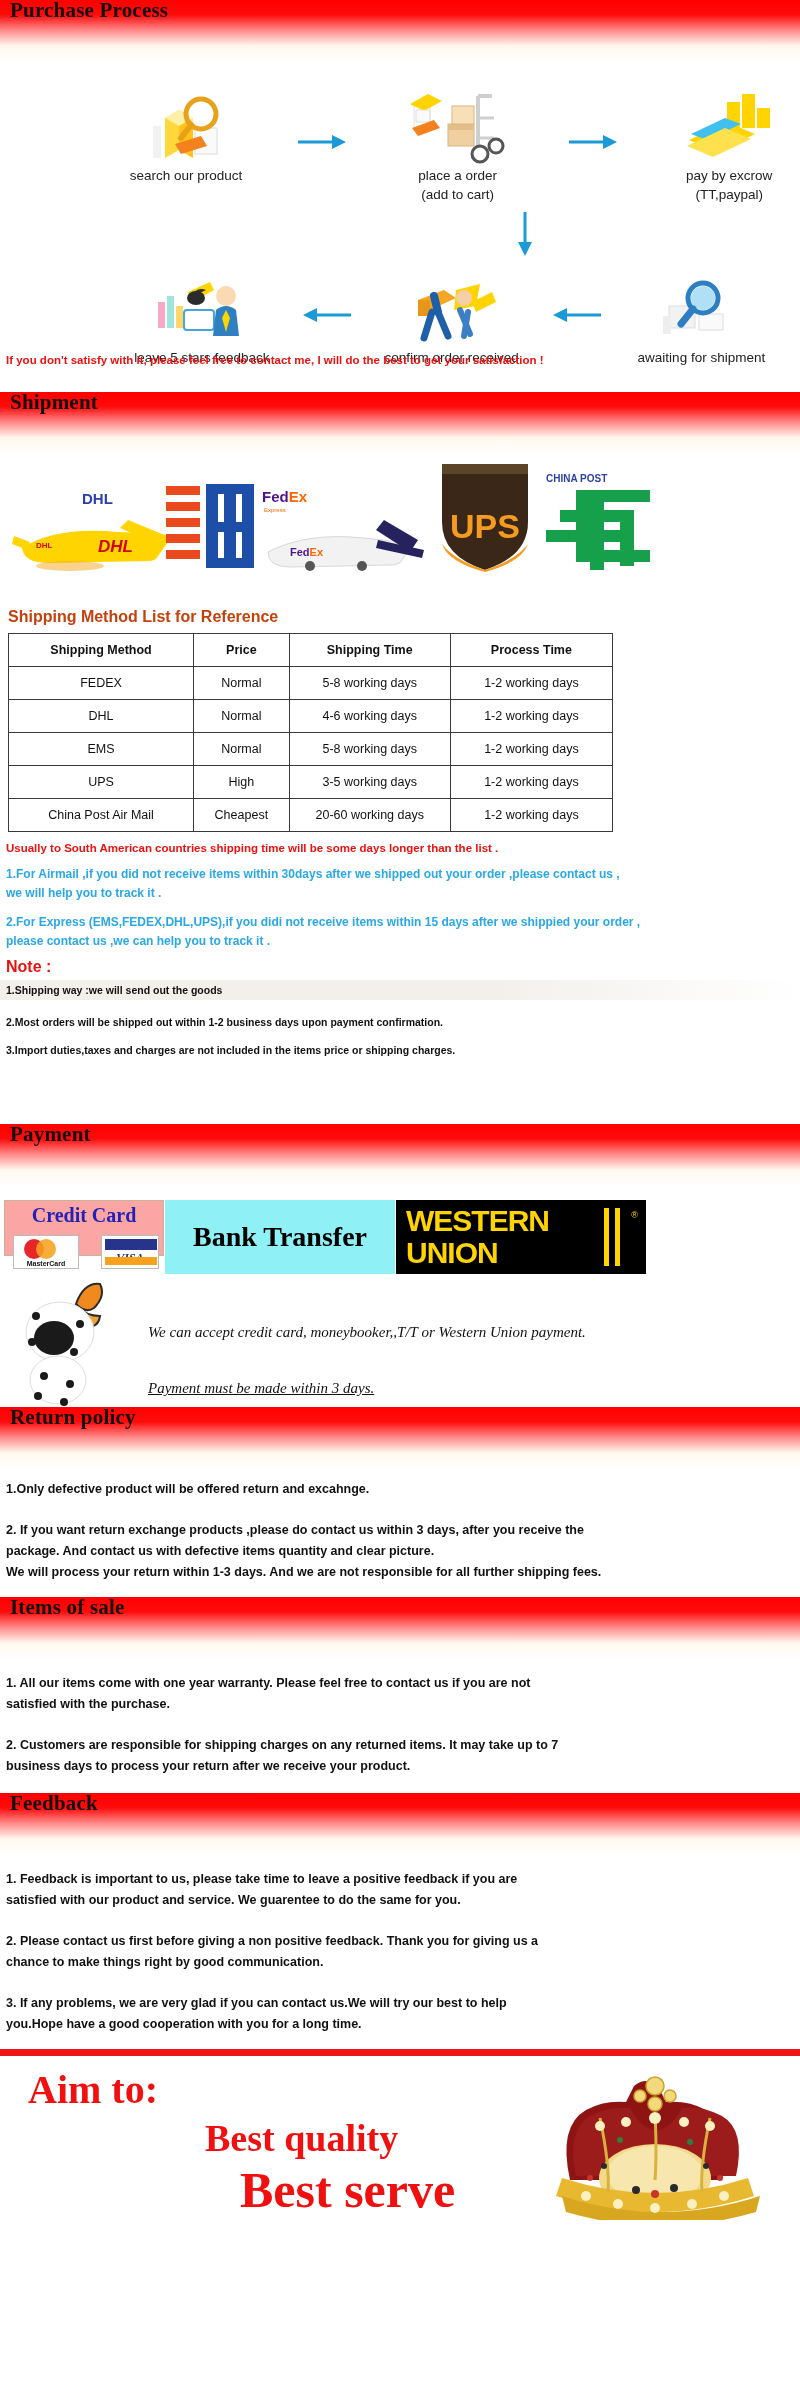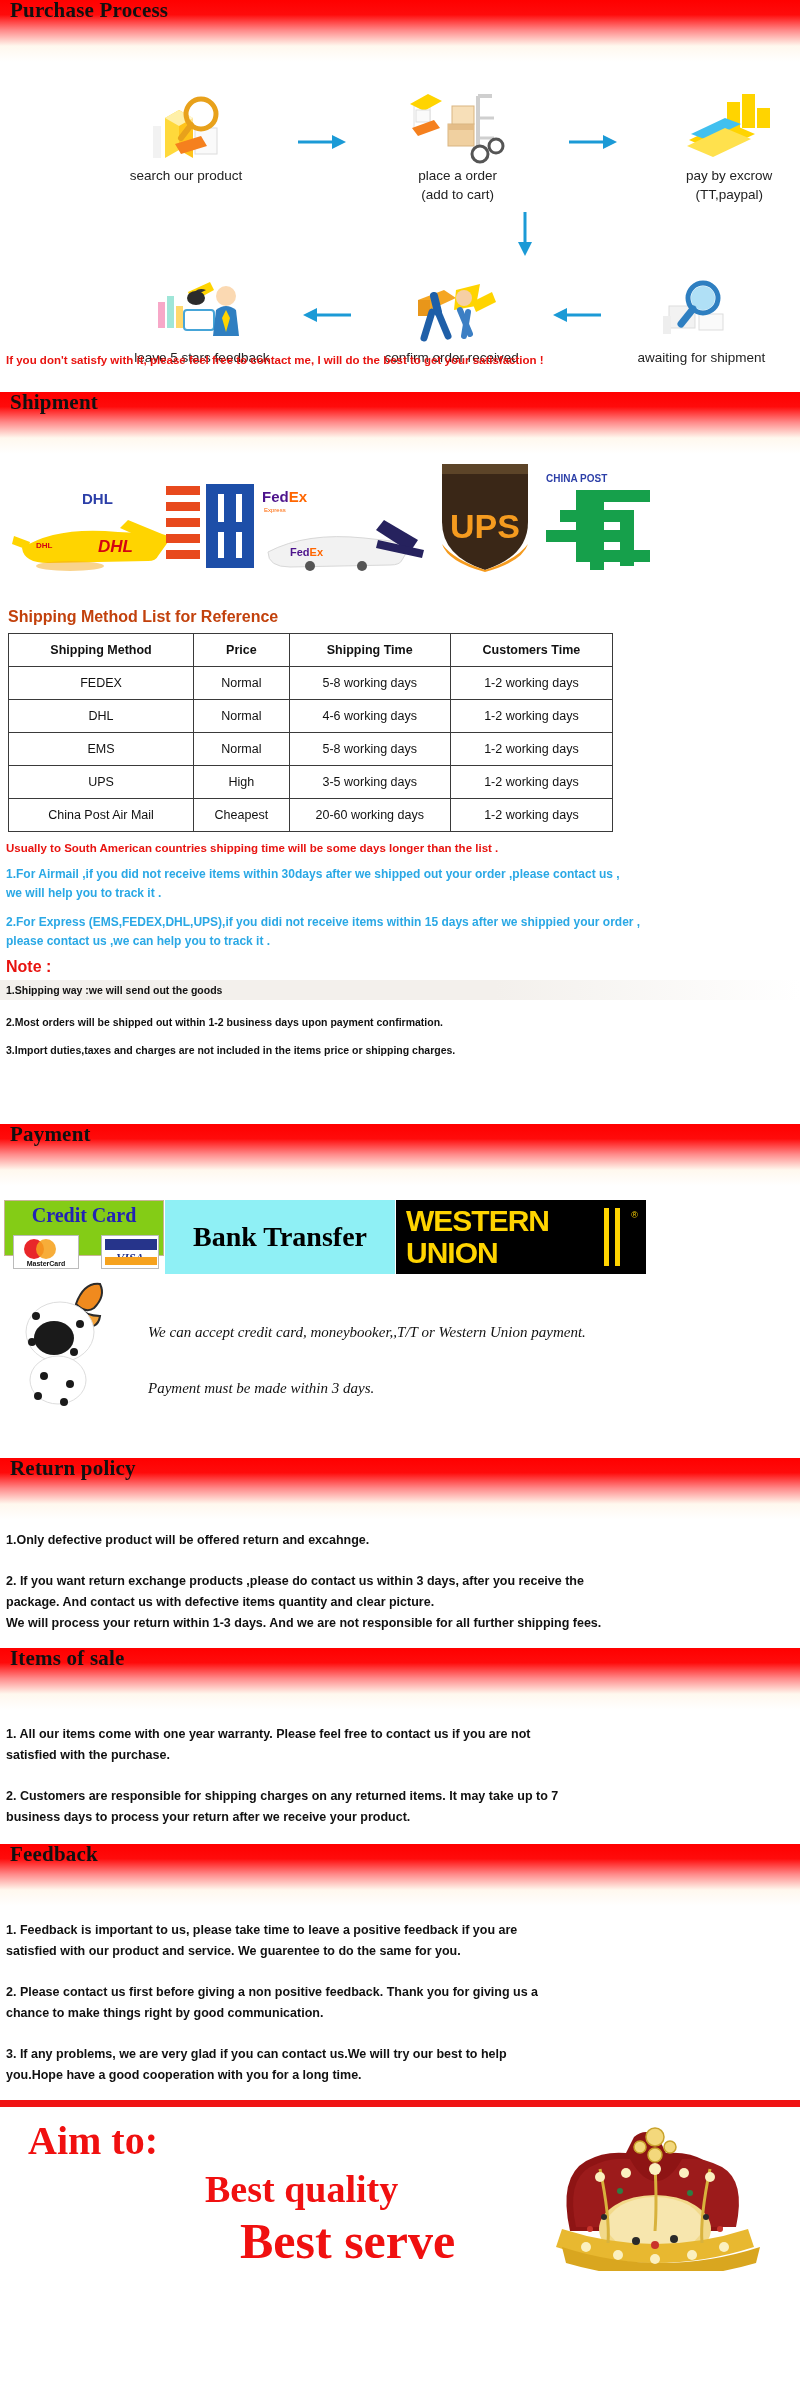--- a/index.html
+++ b/index.html
@@ -59,21 +59,21 @@
   table.ship td.c3{ width:155px; } table.ship td.c4{ width:156px; }
 
   .red-line{ color:#e8130f; font-weight:bold; font-size:11.5px; margin:10px 0 0 6px; }
   .blue-line{ color:#2aa8e5; font-weight:bold; font-size:12px; margin:12px 0 0 6px; line-height:17px; }
   .note-head{ color:#e8130f; font-weight:bold; font-size:16px; margin:8px 0 4px 6px; }
   .note-line{ color:#111; font-weight:bold; font-size:10.5px; margin:9px 0 0 6px; }
   .note-shade{ background:linear-gradient(to right,#f3f0ec 0%,#f3f0ec 62%,#fff 100%); padding:4px 0 4px 6px; margin-left:0; }
 
   
   .paybar{ position:relative; width:800px; height:74px; margin-top:14px; }
-  .cc{ position:absolute; left:4px; top:0; width:160px; height:56px; background:#84cc16;
+  .cc{ position:absolute; left:4px; top:0; width:160px; height:56px; background:#fca5a5;
        border:1px solid #c9b496; }
   .cc-title{ text-align:center; font-family:"Liberation Serif", serif; font-weight:bold;
              font-size:20px; color:#2222b5; margin-top:3px; }
   .mc{ position:absolute; left:8px; top:34px; width:66px; height:34px; background:#fff;
        border:1px solid #bbb; }
   .mc-c1,.mc-c2{ position:absolute; top:3px; width:20px; height:20px; border-radius:50%; }
   .mc-c1{ left:10px; background:#e8262a; } .mc-c2{ left:22px; background:#f6a21e; opacity:.88; }
   .mc-txt{ position:absolute; bottom:1px; width:100%; text-align:center; font-size:7px;
            font-weight:bold; color:#111; }
   .visa{ position:absolute; left:96px; top:34px; width:58px; height:34px; background:#fff; border:1px solid #bbb; }
@@ -345,21 +345,21 @@
 </div>
 
 <div class="blue-head">Shipping Method List for Reference</div>
 
 <table class="ship">
   <tbody>
       <tr class="head">
     <td class="c1">Shipping Method</td>
     <td class="c2">Price</td>
     <td class="c3">Shipping Time</td>
-    <td class="c4">Customers Time</td>
+    <td class="c4">Process Time</td>
   </tr>
   <tr>
     <td>FEDEX</td>
     <td>Normal</td>
     <td>5-8 working days</td>
     <td>1-2 working days</td>
   </tr>
   <tr>
     <td>DHL</td>
     <td>Normal</td>
@@ -428,42 +428,42 @@
   <div class="wu">
     <div class="wu-l1">WESTERN</div>
     <div class="wu-l2">UNION</div>
     <div class="wu-bars">
       <span class="wu-bar"></span><span class="wu-bar"></span>
     </div>
     <div class="wu-reg">®</div>
   </div>
 </div>
 
-<div style="position:relative; height:184px;text-align:center;">
+<div style="position:relative; height:133px;text-align:center;">
   <div style="position:absolute; left:14px; top:6px;">
     <svg width="110" height="128" viewBox="0 0 110 128">
       <path d="M62 24 q8-22 24-20 q6 12-6 24 q-8 6-18-4z" fill="#f08a1e" stroke="#2b2b2b" stroke-width="2"></path>
       <path d="M62 26 q10 10 24 10 q-2 14-18 10 q-8-4-6-20z" fill="#f2a23a" stroke="#2b2b2b" stroke-width="2"></path>
       <ellipse cx="46" cy="52" rx="34" ry="30" fill="#fff" stroke="#ddd"></ellipse>
       <ellipse cx="40" cy="58" rx="20" ry="17" fill="#1a1a1a"></ellipse>
       <ellipse cx="44" cy="100" rx="28" ry="24" fill="#fff" stroke="#ddd"></ellipse>
       <g fill="#1a1a1a">
         <circle cx="22" cy="36" r="4"></circle>
           <circle cx="66" cy="44" r="4"></circle>
         <circle cx="18" cy="62" r="4"></circle>
           <circle cx="60" cy="72" r="4"></circle>
         <circle cx="30" cy="96" r="4"></circle>
           <circle cx="56" cy="104" r="4"></circle>
         <circle cx="24" cy="116" r="4"></circle>
           <circle cx="50" cy="122" r="4"></circle>
       </g>
     </svg>
   </div>
   <div class="pay-text" style="position:absolute; left:148px; top:50px;">We can accept credit card, moneybooker,,T/T or Western Union payment.</div>
-  <div class="pay-text" style="position:absolute; left:148px; top:106px;">Payment must be made within 3 days.</div>
+  <div class="pay-text" style="position:absolute; left:148px; top:106px;text-decoration:underline;">Payment must be made within 3 days.</div>
 </div>
 
 <div class="banner">
   <div class="banner-title">Return policy</div>
 </div>
 <div class="fadeout"></div>
 
 <div style="padding-top:10px">
   <div class="body-txt">1.Only defective product will be offered return and excahnge.</div>
   <div class="body-txt" style="margin-top:20px">2. If you want return exchange products ,please do contact us within 3 days, after you receive the</div>

